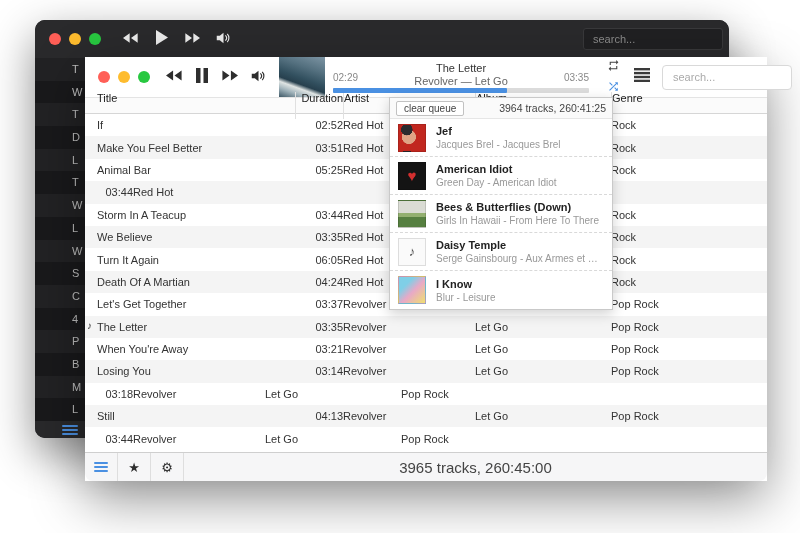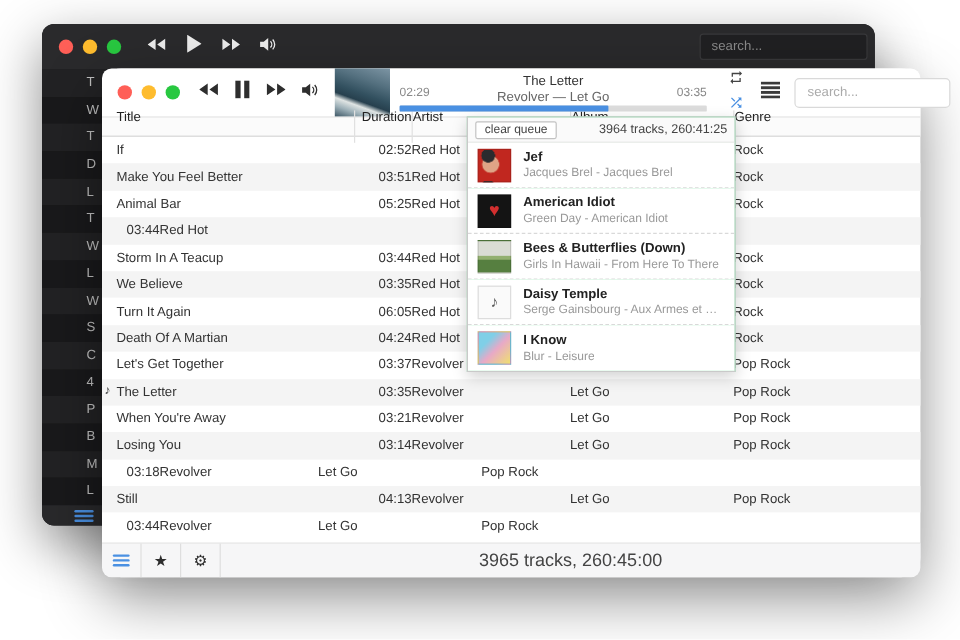--- a/index.html
+++ b/index.html
@@ -24,21 +24,21 @@
     font-size:11px; }
   .bw-row:nth-child(odd){ background:#222224; }
   .bw-row:nth-child(even){ background:#19191b; }
   .bw-footer { position:absolute; bottom:0; left:0; right:0; height:17px;
     background:#29292b; border-radius:0 0 10px 10px; display:flex; align-items:center; }
   .bw-burger { margin-left:27px; width:16px; display:flex; flex-direction:column; gap:2px; }
   .bw-burger i { height:2px; background:#4a90e2; border-radius:1px; }
 
   
   .front-window { position:absolute; left:85px; top:57px; width:682px; height:424px;
-    background:#ffffff; border-radius:16px; box-shadow:0 18px 50px rgba(0,0,0,.42); }
+    background:#ffffff; border-radius:0; box-shadow:0 18px 50px rgba(0,0,0,.42); }
   .fw-header { height:40px; display:flex; align-items:center; border-radius:8px 8px 0 0;
     background:#fff; }
   .fw-controls { display:flex; align-items:center; gap:13px; margin-left:16px; }
   .fw-controls svg { fill:#2e2e2e; }
   .fw-art { width:46px; height:40px; margin-left:13px; flex:0 0 auto;
     background: linear-gradient(200deg,#7d95a4 0%,#54707f 30%,#32505f 52%,#27404e 64%,
       #dfe4e3 72%,#9db0b8 84%,#3e5866 100%); }
   .fw-player { position:relative; width:272px; height:40px; flex:0 0 auto; }
   .fw-ptitle { text-align:center; font-size:11px; color:#333; padding-top:5px; }
   .fw-psub { text-align:center; font-size:11px; color:#666; margin-top:1px; }

